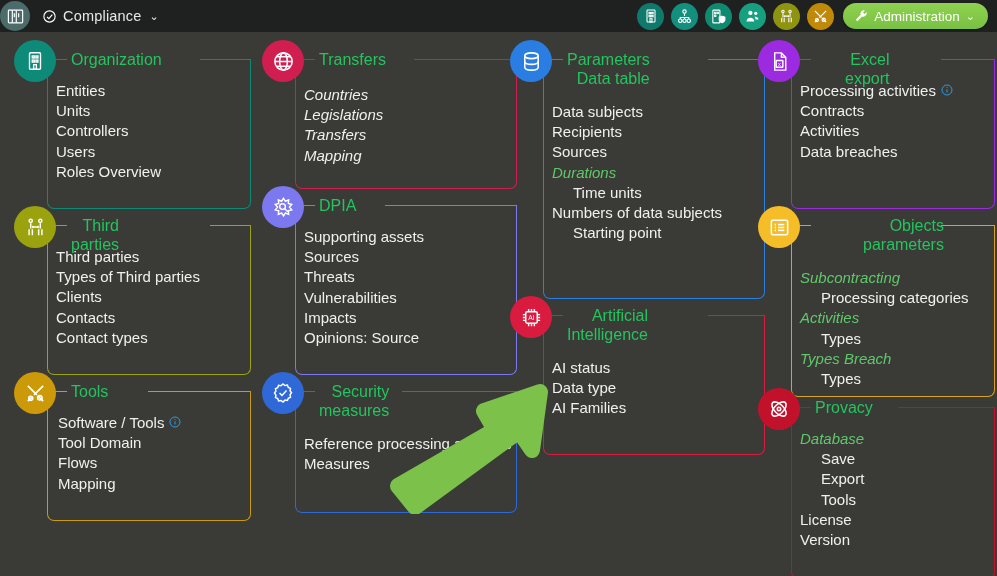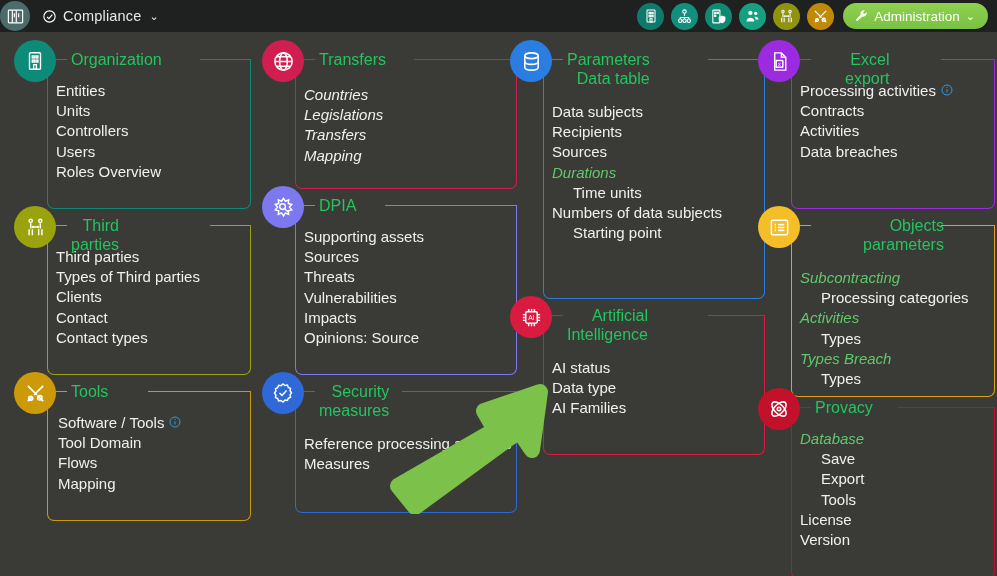--- a/index.html
+++ b/index.html
@@ -251,21 +251,21 @@
       <div class="item">
           <span>Third parties</span>
         </div>
       <div class="item">
           <span>Types of Third parties</span>
         </div>
       <div class="item">
           <span>Clients</span>
         </div>
       <div class="item">
-          <span>Contact</span>
+          <span>Contacts</span>
         </div>
       <div class="item">
           <span>Contact types</span>
         </div>
     </div>
   </div>
 
   <div class="panel" style="left:14px; top:338px; --c:#cc9a08;">
     <div class="panel-frame" style="width:204px; height:130px;"></div>
     <div class="frame-top-left" style="left:33px; top:19px; width:20px;"></div>

